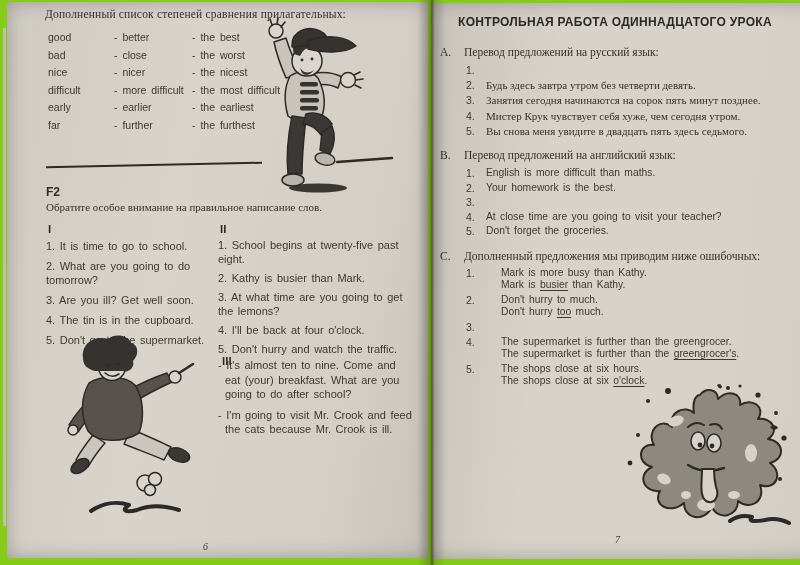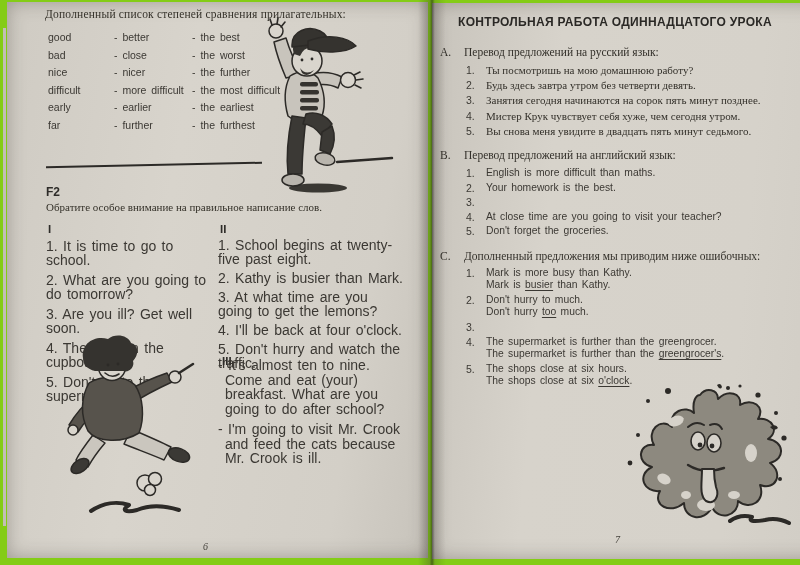--- a/index.html
+++ b/index.html
@@ -22,21 +22,21 @@
 
   
   .intro{left:38px;top:6px;width:336px;font-size:11.5px;letter-spacing:.2px;}
   .adj-table{left:41px;top:27px;display:grid;grid-template-columns:66px 78px auto;
     font-size:10.5px;line-height:17.6px;word-spacing:2px;color:#3b3833;}
   .table-underline{left:39px;top:162px;width:216px;height:2px;background:#2c2a27;
     transform:rotate(-1.2deg);}
   .f2-label{left:39px;top:183px;font-size:12px;font-weight:bold;color:#2e2c29;}
   .f2-instruction{left:39px;top:199px;width:360px;font-size:11px;}
   .col-header{font-size:11.5px;font-weight:bold;color:#2e2c29;}
-  .col-items{display:flex;flex-direction:column;font-size:14px;line-height:14px;
+  .col-items{display:flex;flex-direction:column;font-size:11px;line-height:14px;
     word-spacing:1.5px;}
   #col1-items{left:39px;top:237px;width:170px;gap:6px;}
   #col2-items{left:211px;top:236px;width:186px;gap:5px;}
   #col3-items{left:211px;top:356px;width:194px;gap:6px;line-height:14.5px;}
   #col3-items .item{text-indent:-7px;padding-left:7px;}
   .pagenum{font-size:10px;font-family:"Liberation Serif",serif;font-style:italic;color:#45423c;}
 
   
   .title{left:10px;top:12px;width:346px;text-align:center;font-size:12px;font-weight:bold;
     letter-spacing:.3px;color:#2a2825;}
@@ -45,21 +45,21 @@
   .sec-head{display:flex;font-family:"Liberation Serif",serif;font-size:11.5px;color:#33302a;}
   .sec-label{width:24px;padding-left:2px;}
   .sec-items{margin-top:5px;}
   .num-row{display:flex;}
   .num-col{width:20px;margin-left:28px;flex:none;font-size:10.5px;color:#3b3833;}
   #section-a .num-row{line-height:15.2px;}
   #section-a .row-text{font-family:"Liberation Serif",serif;font-size:11px;color:#33302a;}
   #section-b .num-row{line-height:14.6px;}
   .eng{font-size:10.3px;word-spacing:1.5px;color:#3b3833;}
   .c-item{display:flex;margin-bottom:2.5px;}
-  .c-lines{line-height:12.3px;}
+  .c-lines{line-height:12.3px;margin-left:15px;}
   .ul{text-decoration:underline;text-underline-offset:2px;}
   .illus{pointer-events:none;}
 </style>
 </head>
 <body>
 
 <div id="photo">
   <div id="page-edge-sliver"></div>
 
   <div class="page" id="left-page">
@@ -68,21 +68,21 @@
 
     <div class="abs adj-table">
       <span>good</span>
       <span>- better</span>
       <span>- the best</span>
       <span>bad</span>
       <span>- close</span>
       <span>- the worst</span>
       <span>nice</span>
       <span>- nicer</span>
-      <span>- the further</span>
+      <span>- the nicest</span>
       <span>difficult</span>
       <span>- more difficult</span>
       <span>- the most difficult</span>
       <span>early</span>
       <span>- earlier</span>
       <span>- the earliest</span>
       <span>far</span>
       <span>- further</span>
       <span>- the furthest</span>
     </div>
@@ -196,37 +196,36 @@
     <div class="abs sans title">КОНТРОЛЬНАЯ РАБОТА ОДИННАДЦАТОГО УРОКА</div>
 
     <div class="abs section" id="section-a">
       <div class="sec-head">
         <span class="sec-label">A.</span>
         <span class="sec-heading">Перевод предложений на русский язык:</span>
       </div>
       <div class="sec-items">
         <div class="num-row">
           <span class="num-col">1.</span>
-          <span class="row-text">Ты посмотришь на мою домашнюю работу?</span>
           </div>
         <div class="num-row">
           <span class="num-col">2.</span>
           <span class="row-text">Будь здесь завтра утром без четверти девять.</span>
           </div>
         <div class="num-row">
           <span class="num-col">3.</span>
           <span class="row-text">Занятия сегодня начинаются на сорок пять минут позднее.</span>
           </div>
         <div class="num-row">
           <span class="num-col">4.</span>
           <span class="row-text">Мистер Крук чувствует себя хуже, чем сегодня утром.</span>
           </div>
         <div class="num-row">
           <span class="num-col">5.</span>
-          <span class="row-text">Вы снова меня увидите в двадцать пять минут седьмого.</span>
+          <span class="row-text">Вы снова меня увидите в двадцать пять здесь седьмого.</span>
           </div>
       </div>
     </div>
 
     <div class="abs section" id="section-b">
       <div class="sec-head">
         <span class="sec-label">B.</span>
         <span class="sec-heading">Перевод предложений на английский язык:</span>
       </div>
       <div class="sec-items">

